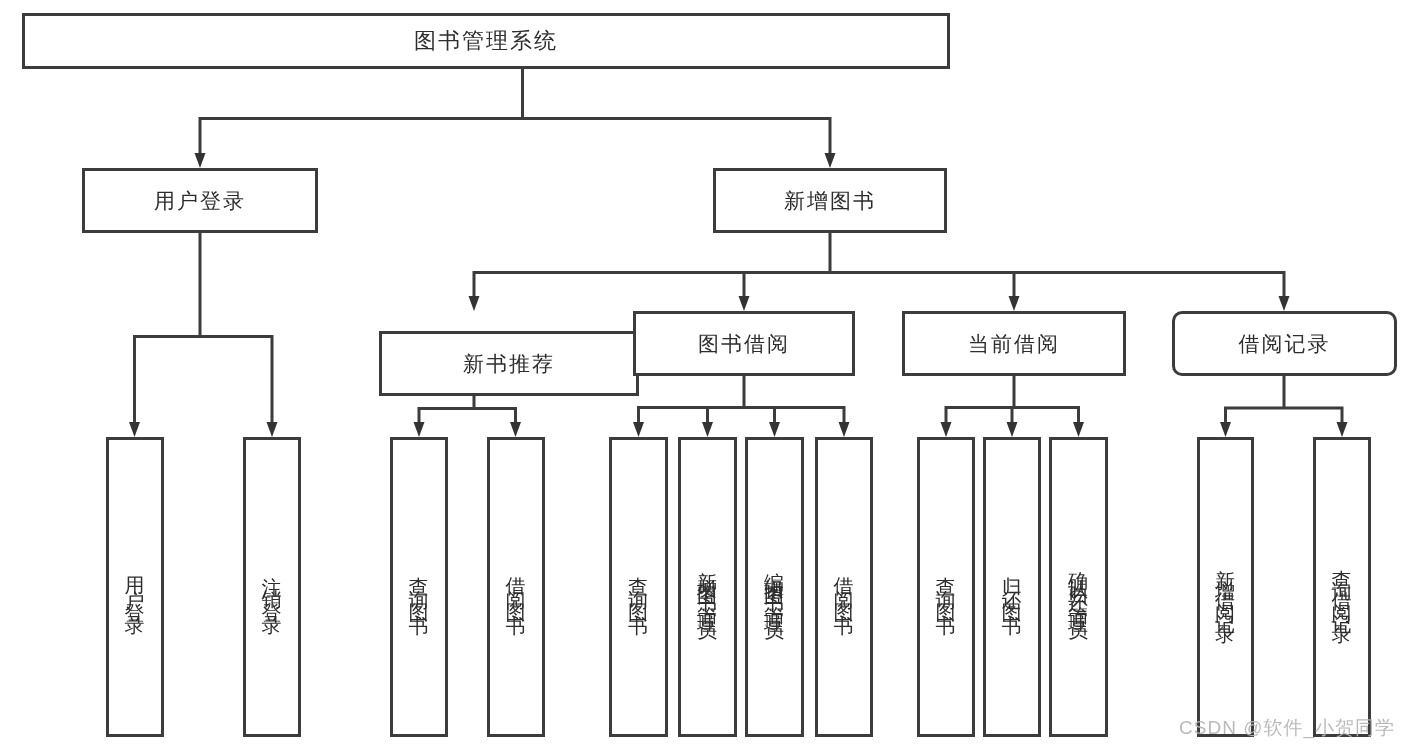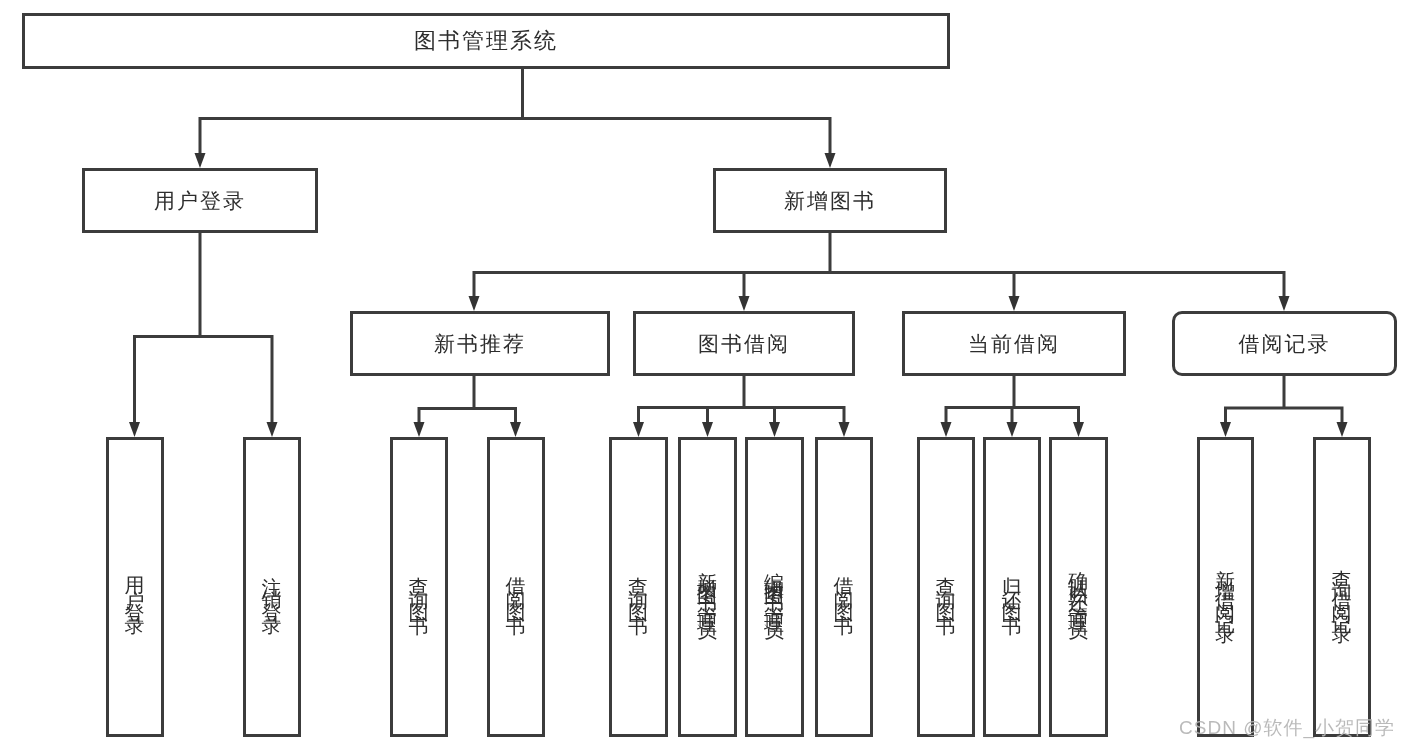--- a/index.html
+++ b/index.html
@@ -33,21 +33,21 @@
     font-size: 21px;
     letter-spacing: 2px;
     text-align: center;
     white-space: nowrap;
   }
   
   .node.root   { left: 22px;  top: 13px;  width: 928px; height: 56px; font-size: 22px; }
   .node.l2a    { left: 82px;  top: 168px; width: 236px;  height: 65px; }
   .node.l2b    { left: 713px; top: 168px; width: 234px;  height: 65px; }
   .node.l3     { top: 311px; height: 65px; }
-  .node.l3a    { left: 350px;  width: 260px; }
+  .node.l3a    { left: 379px;  width: 260px; margin-top: 20px; }
   .node.l3b    { left: 633px;  width: 222px; }
   .node.l3c    { left: 902px;  width: 224px; }
   .node.l3d    { left: 1172px; width: 225px; border-radius: 10px; }
   
   .node.leaf {
     top: 437px;
     height: 300px;
     font-size: 20px;
     letter-spacing: 0;
   }

